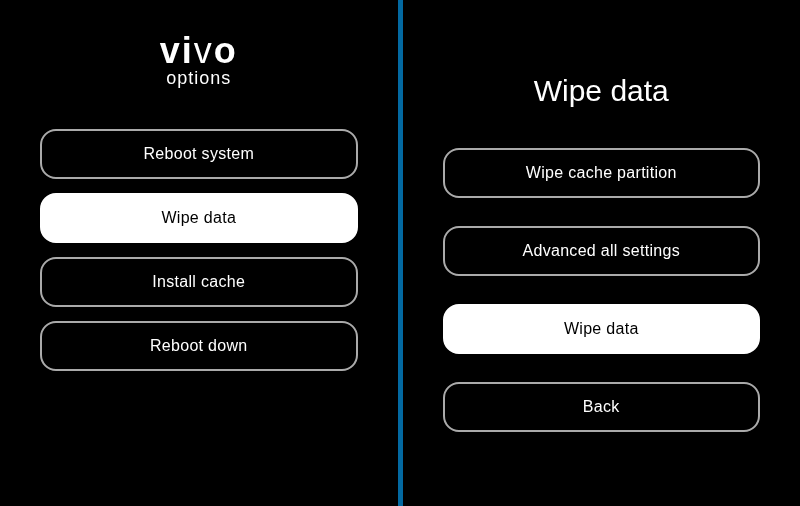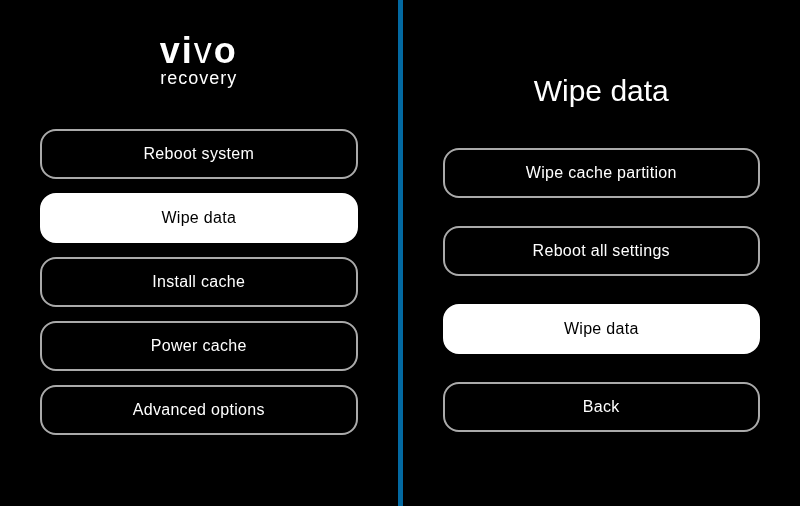--- a/index.html
+++ b/index.html
@@ -107,34 +107,33 @@
     }
   </style>
 </head>
 <body>
 
 <div class="panel panel-left">
   <div class="logo-area">
     <div class="logo-text">
       <span>vi</span><span style="font-weight:300;">v</span><span>o</span>
     </div>
-    <div class="logo-sub">recovery</div>
+    <div class="logo-sub">options</div>
   </div>
 
   <div class="menu-buttons">
     <button class="menu-btn menu-btn-outline">Reboot system</button>
     <button class="menu-btn menu-btn-selected">Wipe data</button>
     <button class="menu-btn menu-btn-outline">Install cache</button>
-    <button class="menu-btn menu-btn-outline">Power cache</button>
-    <button class="menu-btn menu-btn-outline">Advanced options</button>
+    <button class="menu-btn menu-btn-outline">Reboot down</button>
   </div>
 </div>
 
 <div class="panel panel-right">
   <div class="page-title">Wipe data</div>
 
   <div class="sub-menu-buttons">
     <button class="menu-btn menu-btn-outline">Wipe cache partition</button>
-    <button class="menu-btn menu-btn-outline">Reboot all settings</button>
+    <button class="menu-btn menu-btn-outline">Advanced all settings</button>
     <button class="menu-btn menu-btn-selected">Wipe data</button>
     <button class="menu-btn menu-btn-outline">Back</button>
   </div>
 </div>
 
 </body></html>

